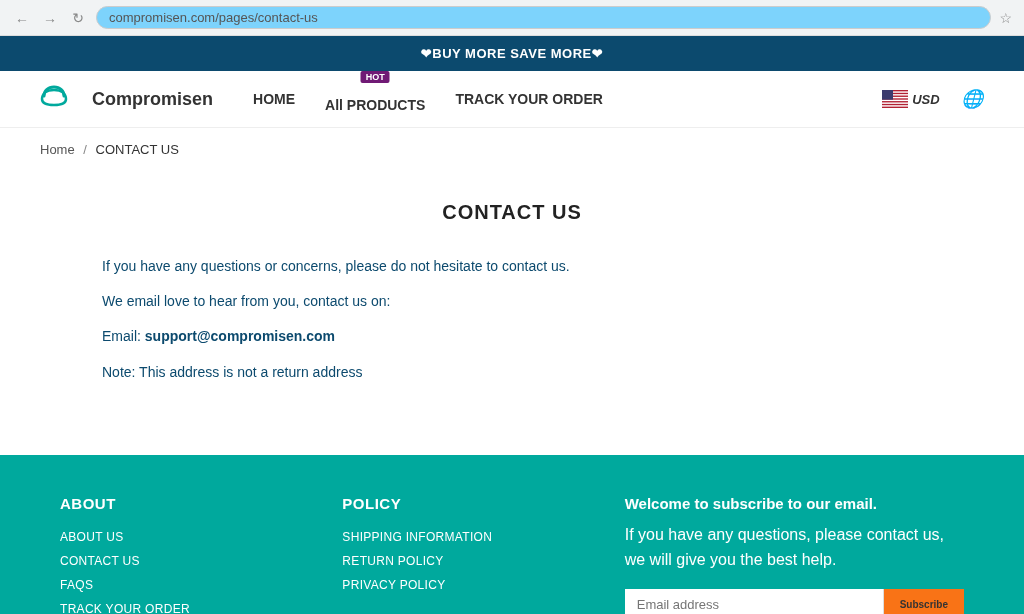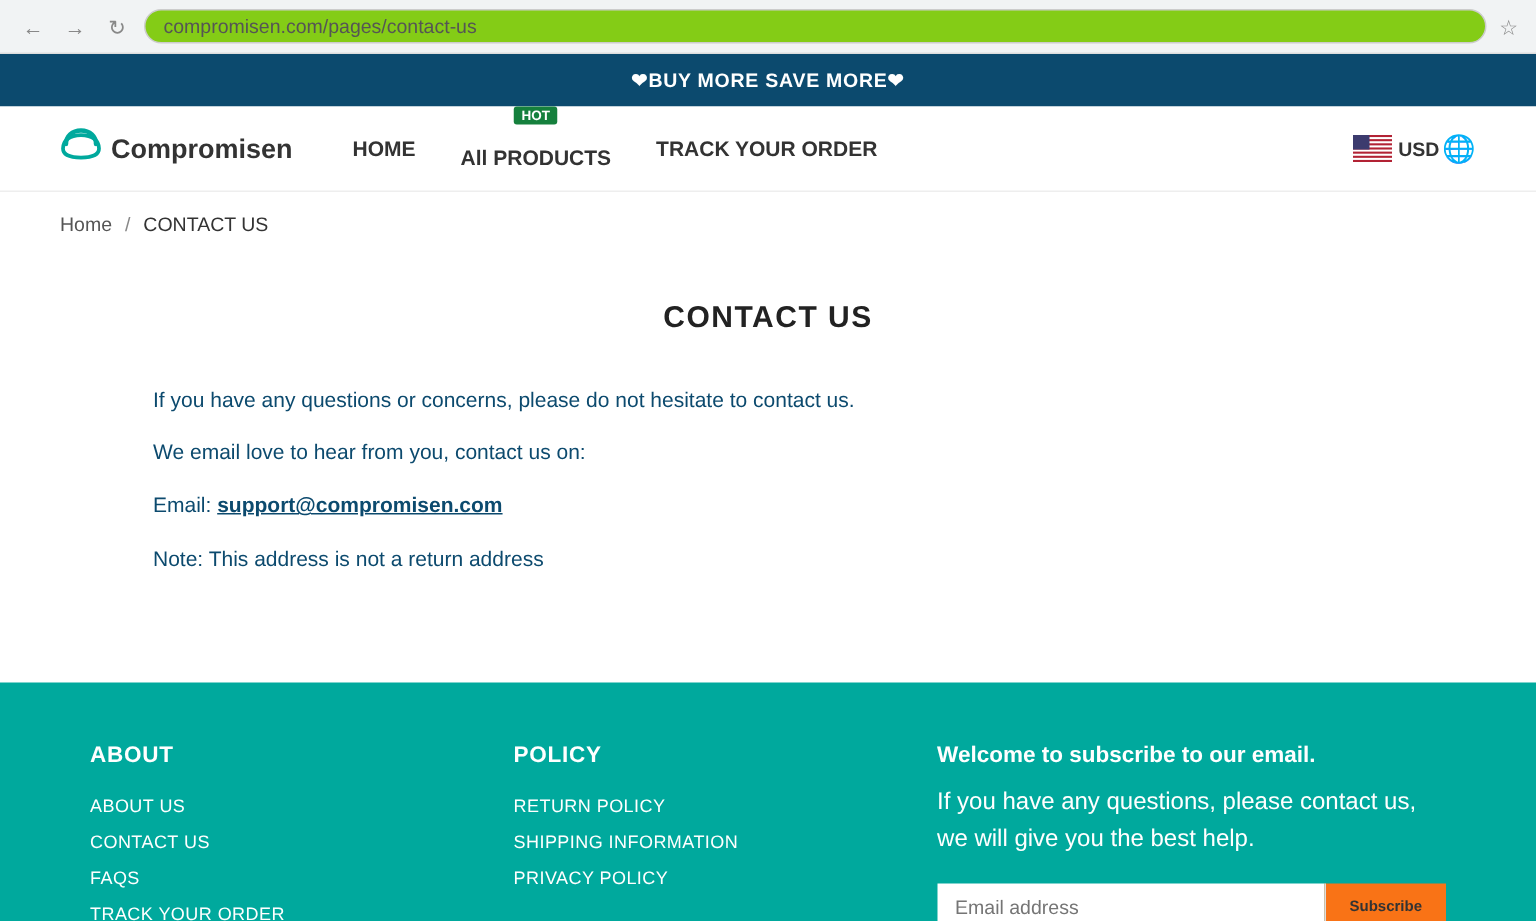--- a/index.html
+++ b/index.html
@@ -18,21 +18,21 @@
     .browser-nav-btn {
       width: 20px; height: 20px;
       background: none; border: none;
       color: #888; cursor: pointer;
       display: flex; align-items: center; justify-content: center;
       font-size: 14px;
     }
     .browser-refresh { font-size: 14px; color: #888; cursor: pointer; }
     .browser-url-bar {
       flex: 1;
-      background: #84cc16;
+      background: #7dd3fc;
       border: 1px solid #ccc;
       border-radius: 12px;
       padding: 3px 12px;
       font-size: 13px;
       color: #333;
       display: flex;
       align-items: center;
       gap: 6px;
     }
     .browser-url-bar span { color: #555; }
@@ -54,21 +54,21 @@
       background: #fff;
       border-bottom: 1px solid #eee;
       padding: 14px 40px;
       display: flex;
       align-items: center;
       gap: 0;
     }
     .logo {
       display: flex;
       align-items: center;
-      gap: 6px;
+      gap: 24px;
       margin-right: 40px;
       text-decoration: none;
       color: #333;
     }
     .logo-icon {
       color: #00a99d;
       font-size: 22px;
       font-weight: bold;
     }
     .logo-text {
@@ -88,32 +88,33 @@
       color: #333;
       text-decoration: none;
       cursor: pointer;
       position: relative;
     }
     .hot-badge {
       position: absolute;
       top: -14px;
       left: 50%;
       transform: translateX(-50%);
-      background: #15803d;
+      background: #701a75;
       color: #fff;
       font-size: 9px;
       font-weight: bold;
       padding: 1px 5px;
       border-radius: 2px;
     }
     .header-right {
       display: flex;
       align-items: center;
-      gap: 2px;
+      gap: 22px;
       margin-left: auto;
+      font-style: italic;
     }
     .currency-text { font-size: 13px; font-weight: 600; }
     .globe-icon { font-size: 18px; color: #555; cursor: pointer; }
 
     
     .breadcrumb {
       padding: 14px 40px;
       font-size: 13px;
       color: #888;
       border-bottom: none;
@@ -137,21 +138,21 @@
       letter-spacing: 1px;
       margin-bottom: 30px;
       color: #222;
     }
     .content-text {
       font-size: 14px;
       color: #0c4a6e;
       line-height: 1.8;
       margin-bottom: 10px;
     }
-    .content-text .email-bold { font-weight: bold; text-decoration: underline; }
+    .content-text .email-bold { font-weight: bold; }
 
     
     .footer {
       background: #00a99d;
       color: #fff;
       padding: 40px 60px;
       display: flex;
       gap: 40px;
       justify-content: space-between;
     }
@@ -287,22 +288,22 @@
   <div class="footer-col">
     <div class="footer-col-title">ABOUT</div>
     <a class="footer-link" href="#">ABOUT US</a>
     <a class="footer-link" href="#">CONTACT US</a>
     <a class="footer-link" href="#">FAQS</a>
     <a class="footer-link" href="#">TRACK YOUR ORDER</a>
   </div>
 
   <div class="footer-col">
     <div class="footer-col-title">POLICY</div>
+    <a class="footer-link" href="#">SHIPPING INFORMATION</a>
     <a class="footer-link" href="#">RETURN POLICY</a>
-    <a class="footer-link" href="#">SHIPPING INFORMATION</a>
     <a class="footer-link" href="#">PRIVACY POLICY</a>
   </div>
 
   <div class="footer-subscribe-col">
     <div class="footer-subscribe-title">Welcome to subscribe to our email.</div>
     <div class="footer-subscribe-desc">If you have any questions, please contact us, we will give you the best help.</div>
     <div class="subscribe-form">
       <input class="email-input" type="email" placeholder="Email address" style="">
       <button class="subscribe-btn">Subscribe</button>
     </div>

